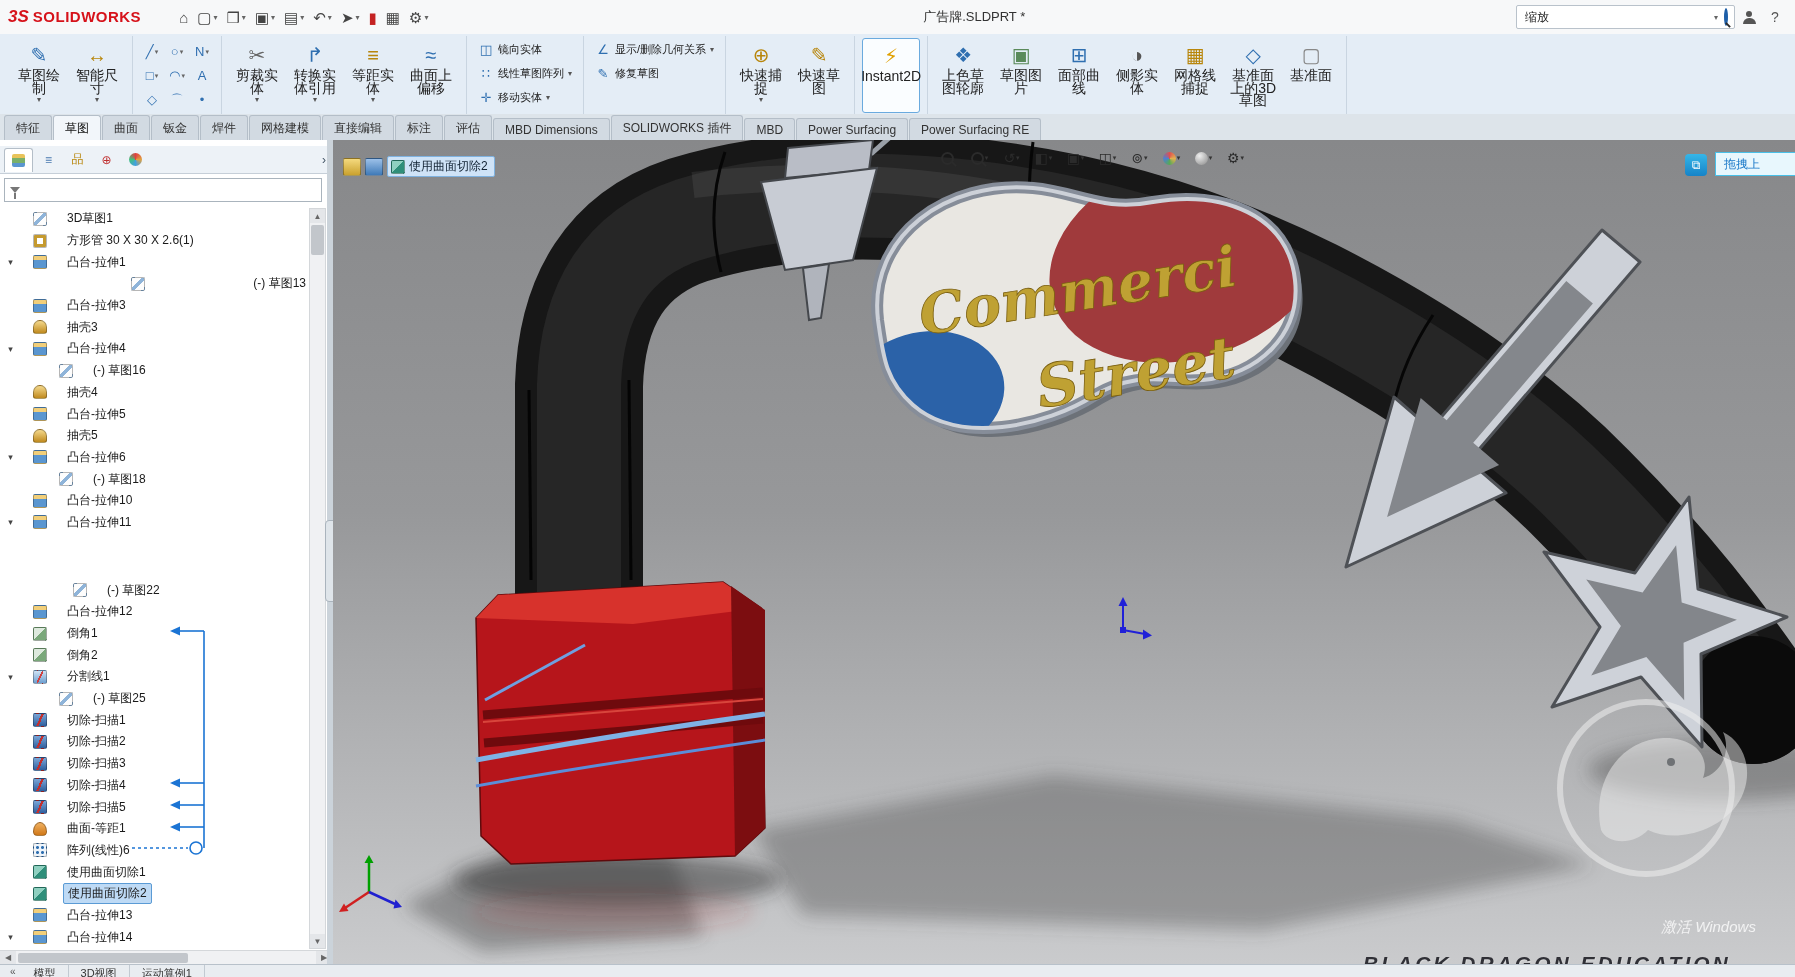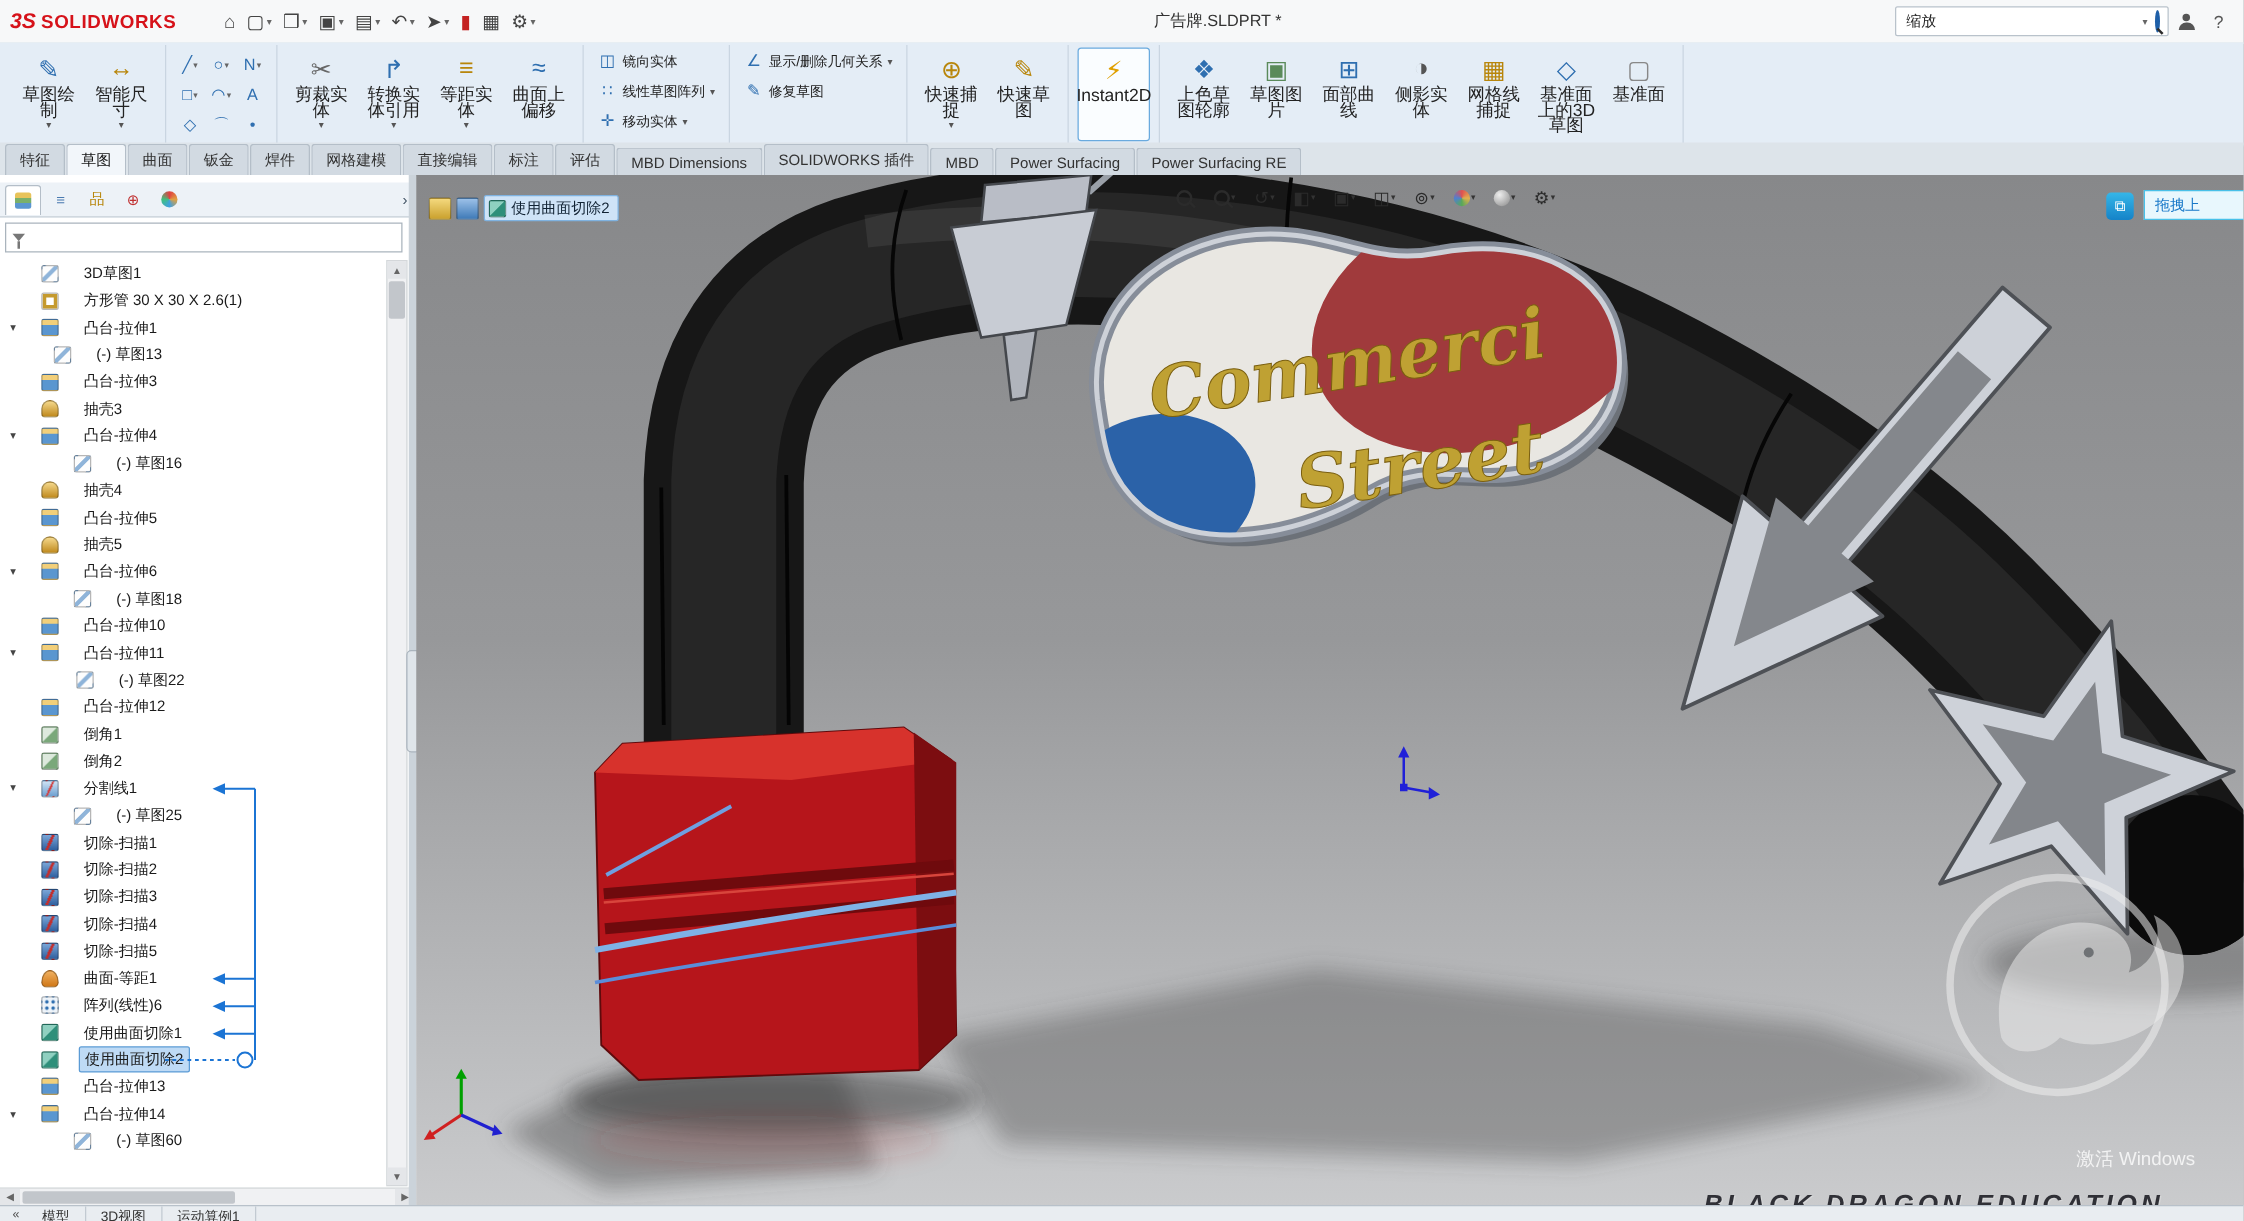--- a/index.html
+++ b/index.html
@@ -120,21 +120,21 @@
   #collab-icon{position:absolute;right:88px;top:14px;width:22px;height:22px;border-radius:4px;
                background:linear-gradient(180deg,#35b6e8,#1583c8);color:#fff;font-size:12px;
                display:flex;align-items:center;justify-content:center;}
   #drag-tip{position:absolute;right:-8px;top:12px;width:78px;height:22px;background:#e8f7fd;border:1px solid #49c0e8;
             color:#1878c8;font-size:12px;display:flex;align-items:center;padding-left:8px;white-space:nowrap;}
 
   #wm-brand{position:absolute;left:1015px;top:750px;font-size:43px;font-weight:bold;color:rgba(35,35,35,.92);
             text-shadow:2px 2px 0 rgba(255,255,255,.28);white-space:nowrap;letter-spacing:1px;}
   #wm-sub{position:absolute;left:1030px;top:812px;font-size:21px;font-weight:bold;font-style:italic;
           letter-spacing:3px;color:rgba(25,25,32,.88);text-shadow:1px 1px 0 rgba(255,255,255,.25);white-space:nowrap;}
-  #activate{position:absolute;left:1328px;top:778px;color:rgba(255,255,255,.78);font-size:15px;white-space:nowrap;}
+  #activate{position:absolute;left:1328px;top:778px;color:rgba(255,255,255,.78);font-size:15px;white-space:nowrap;font-style:italic;}
 
   
   #statusbar{position:absolute;left:0;bottom:0;right:0;height:12px;background:#e9edf1;border-top:1px solid #b8c1ca;
              display:flex;align-items:flex-start;overflow:hidden;padding-left:4px;}
   .stab{font-size:11px;color:#333;padding:1px 12px;border-right:1px solid #c2cad2;white-space:nowrap;}
   #status-collapse{font-size:10px;color:#555;padding:1px 6px;}
 </style>
 </head>
 <body>
 
@@ -444,21 +444,21 @@
           <div class="tree-row" style="padding-left: 4px;">
             <span class="expander"></span>
             <span class="ticon profile"></span>
             <span class="tlabel">方形管 30 X 30 X 2.6(1)</span>
           </div>
           <div class="tree-row" style="padding-left: 4px;">
             <span class="expander">▾</span>
             <span class="ticon extrude"></span>
             <span class="tlabel">凸台-拉伸1</span>
           </div>
-          <div class="tree-row" style="padding-left: 14px;">
+          <div class="tree-row" style="padding-left: 14px; justify-content: space-between;">
             <span class="expander"></span>
             <span class="ticon sketch"></span>
             <span class="tlabel">(-) 草图13</span>
           </div>
           <div class="tree-row" style="padding-left: 4px;">
             <span class="expander"></span>
             <span class="ticon extrude"></span>
             <span class="tlabel">凸台-拉伸3</span>
           </div>
           <div class="tree-row" style="padding-left: 4px;">
@@ -504,21 +504,21 @@
           <div class="tree-row" style="padding-left: 4px;">
             <span class="expander"></span>
             <span class="ticon extrude"></span>
             <span class="tlabel">凸台-拉伸10</span>
           </div>
           <div class="tree-row" style="padding-left: 4px;">
             <span class="expander">▾</span>
             <span class="ticon extrude"></span>
             <span class="tlabel">凸台-拉伸11</span>
           </div>
-          <div class="tree-row" style="padding-left: 32px;">
+          <div class="tree-row" style="padding-left: 44px; margin-top: 46px;">
             <span class="expander"></span>
             <span class="ticon sketch"></span>
             <span class="tlabel">(-) 草图22</span>
           </div>
           <div class="tree-row" style="padding-left: 4px;">
             <span class="expander"></span>
             <span class="ticon extrude"></span>
             <span class="tlabel">凸台-拉伸12</span>
           </div>
           <div class="tree-row" style="padding-left: 4px;">

